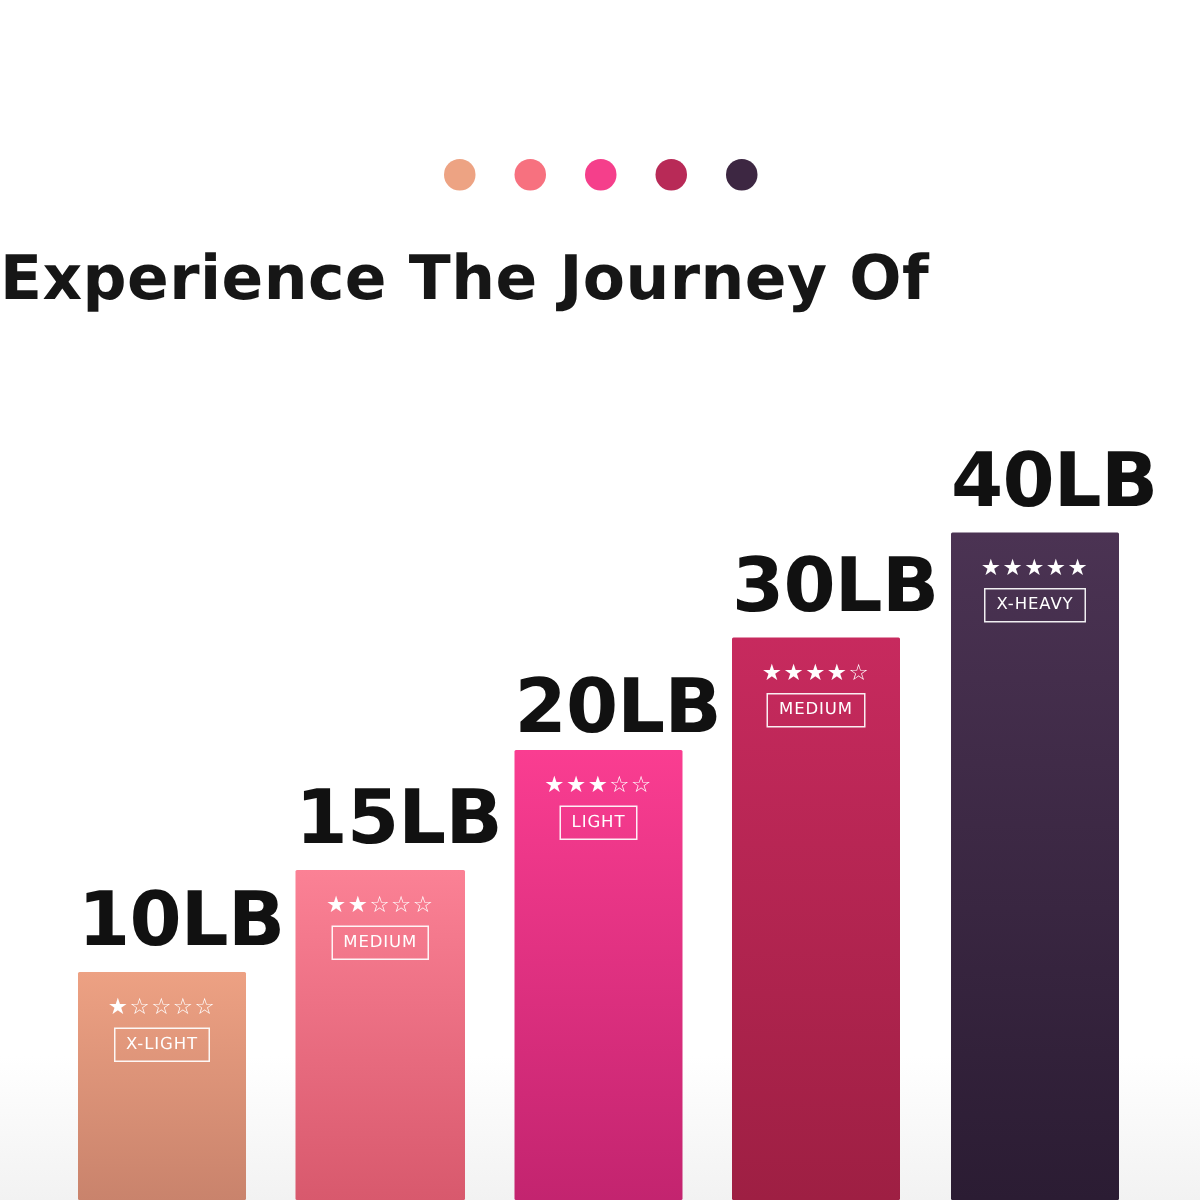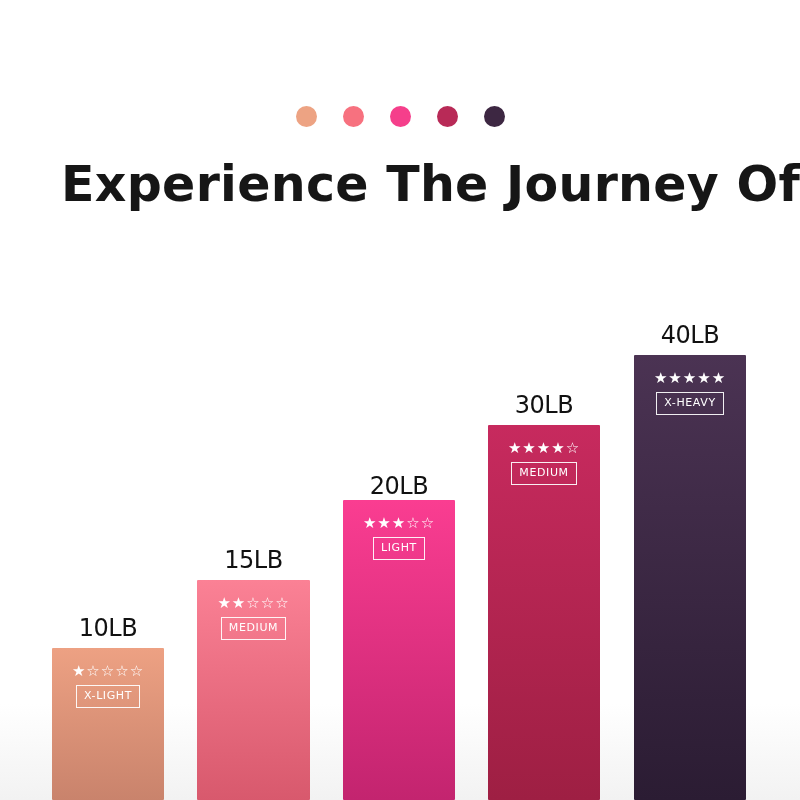--- a/index.html
+++ b/index.html
@@ -40,24 +40,24 @@
     border-radius: 50%;
     display: block;
   }
 
   
   .headline {
     position: absolute;
     top: 150px;
     left: 0;
     width: 800px;
-    text-align: right;
+    text-align: left;
     color: #161616;
     font-weight: 700;
-    font-size: 49px;
+    font-size: 41px;
     line-height: 70px;
     letter-spacing: 0.3px;
     font-family: "DejaVu Sans", sans-serif;
   }
   .headline .line {
     display: block;
     white-space: nowrap;
   }
 
   
@@ -77,23 +77,23 @@
     left: 0;
     bottom: 0;
     width: 100%;
     border-radius: 1px;
   }
   .bar-caption {
     position: absolute;
     left: 0;
     width: 100%;
     text-align: center;
-    font-weight: 400;
+    font-weight: 700;
     color: #111111;
-    font-size: 24px;
+    font-size: 50px;
     letter-spacing: -0.5px;
     font-family: "DejaVu Sans", sans-serif;
     white-space: nowrap;
   }
   .badge {
     position: absolute;
     left: 0;
     width: 100%;
     display: flex;
     flex-direction: column;

